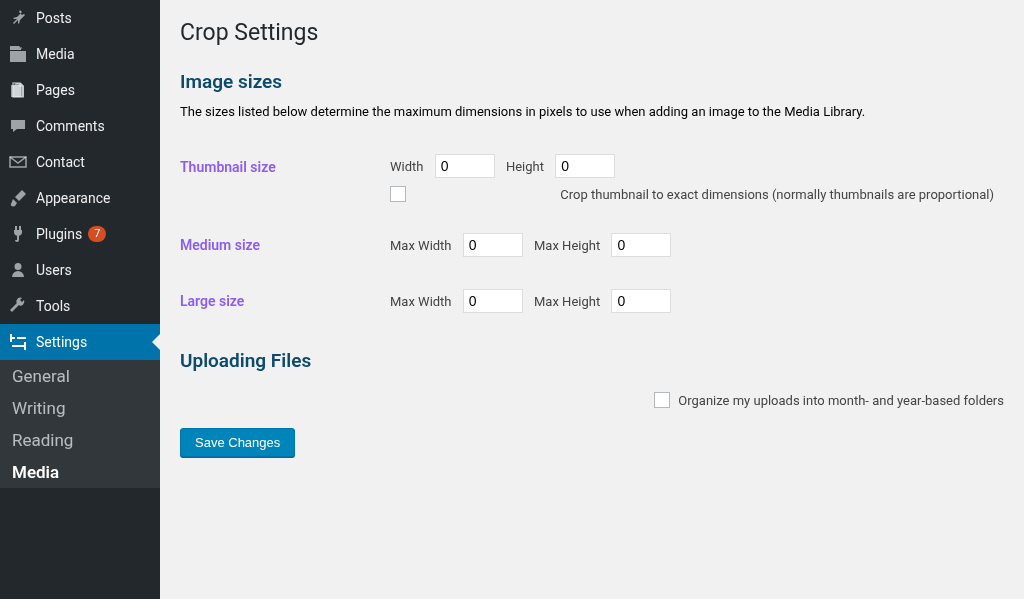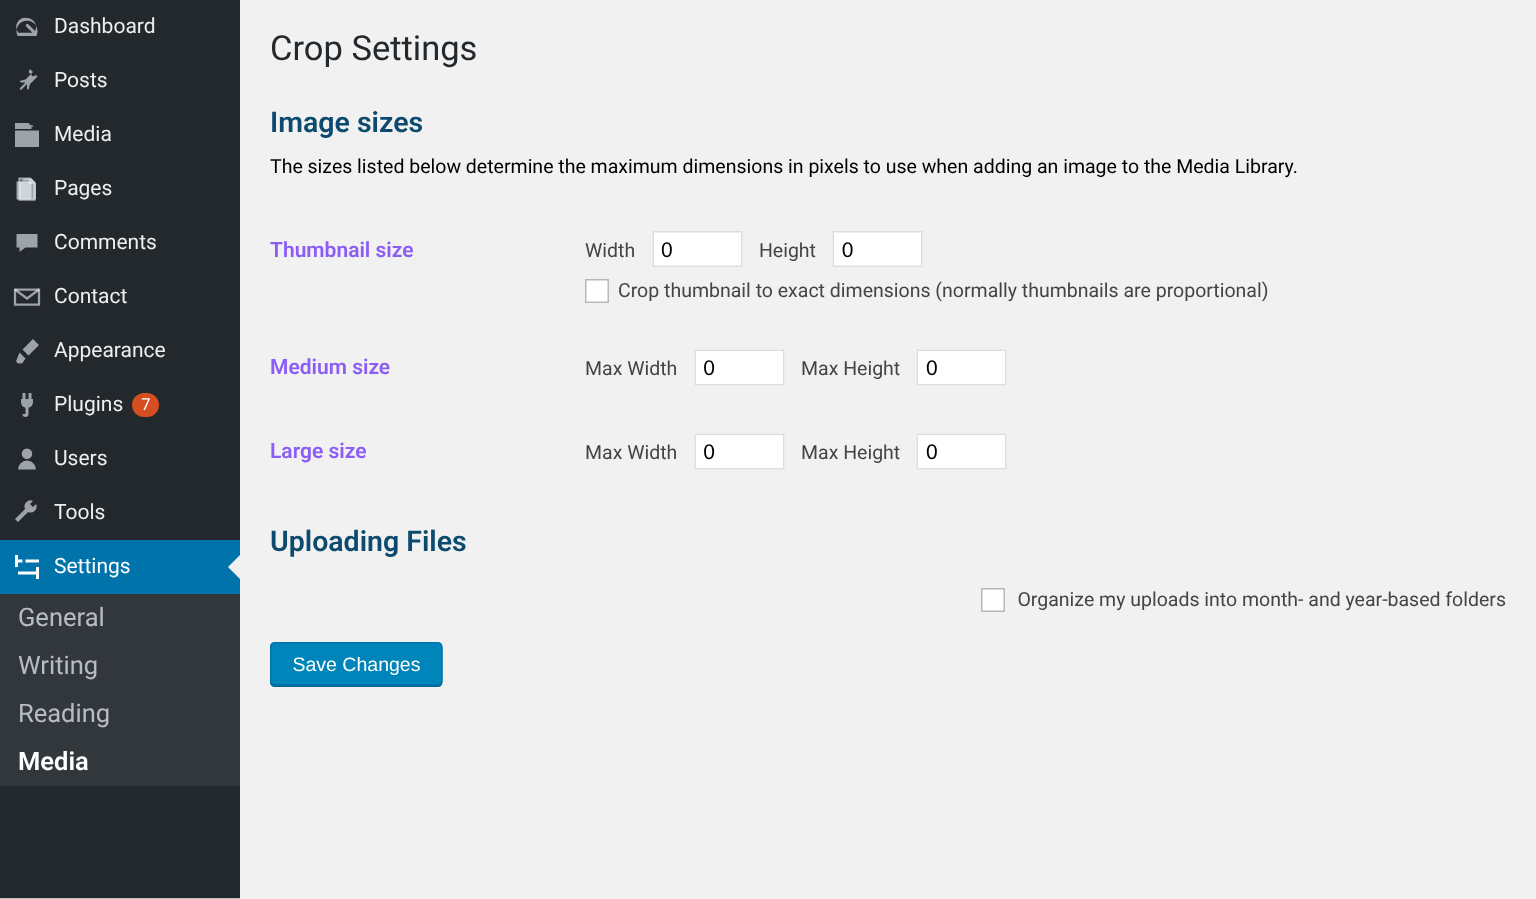--- a/index.html
+++ b/index.html
@@ -89,21 +89,21 @@
     }
     table.form-table td { padding: 15px 10px; vertical-align: middle; font-size: 13px; }
     label.inline { margin-right: 8px; }
     input[type="number"] {
       width: 60px;
       padding: 3px 5px;
       border: 1px solid #ddd;
       background: #fff;
       font-size: 14px;
     }
-    .crop-row { margin-top: 8px; display:flex; align-items:center; gap:6px;}
+    .crop-row { margin-top: 8px; display:flex; align-items:center; gap:6px;justify-content:space-between;}
     .checkbox-row { margin: 20px 0; display:flex; align-items:center; gap:8px;justify-content:flex-end; }
     input[type="checkbox"] {
       width: 16px; height: 16px;
       border: 1px solid #b4b9be;
       background: #fff;
       appearance: none;
       cursor: pointer;
     }
     .button-primary {
       background: #0085ba;
@@ -115,28 +115,20 @@
       cursor: pointer;
       box-shadow: 0 1px 0 #006799;
     }
     svg { width: 20px; height: 20px; fill: currentColor; }
   </style>
 </head>
 <body>
 
 <div class="sidebar">
   <div id="menu-items">
-      <div class="menu-item">
-        <span class="icon">
-          <svg viewBox="0 0 20 20">
-            <path d="M3.76 16h12.48A7 7 0 1 0 3.76 16zM10 4a6 6 0 0 1 5.37 8.68l-4.48-4.48a1 1 0 0 0-1.41 1.41l4.19 4.19H4.33A6 6 0 0 1 10 4z"></path>
-          </svg>
-        </span>
-        <span>Dashboard</span>
-      </div>
       <div class="menu-item">
         <span class="icon">
           <svg viewBox="0 0 20 20">
             <path d="M12 2l1 1-1 2 3 3 2-1 1 1-5 5-1 4-1-1 0-3-4 4-1-1 4-4-3 0-1-1 4-1 5-5z" transform="translate(-1,-1)"></path>
           </svg>
         </span>
         <span>Posts</span>
       </div>
       <div class="menu-item">
         <span class="icon">

